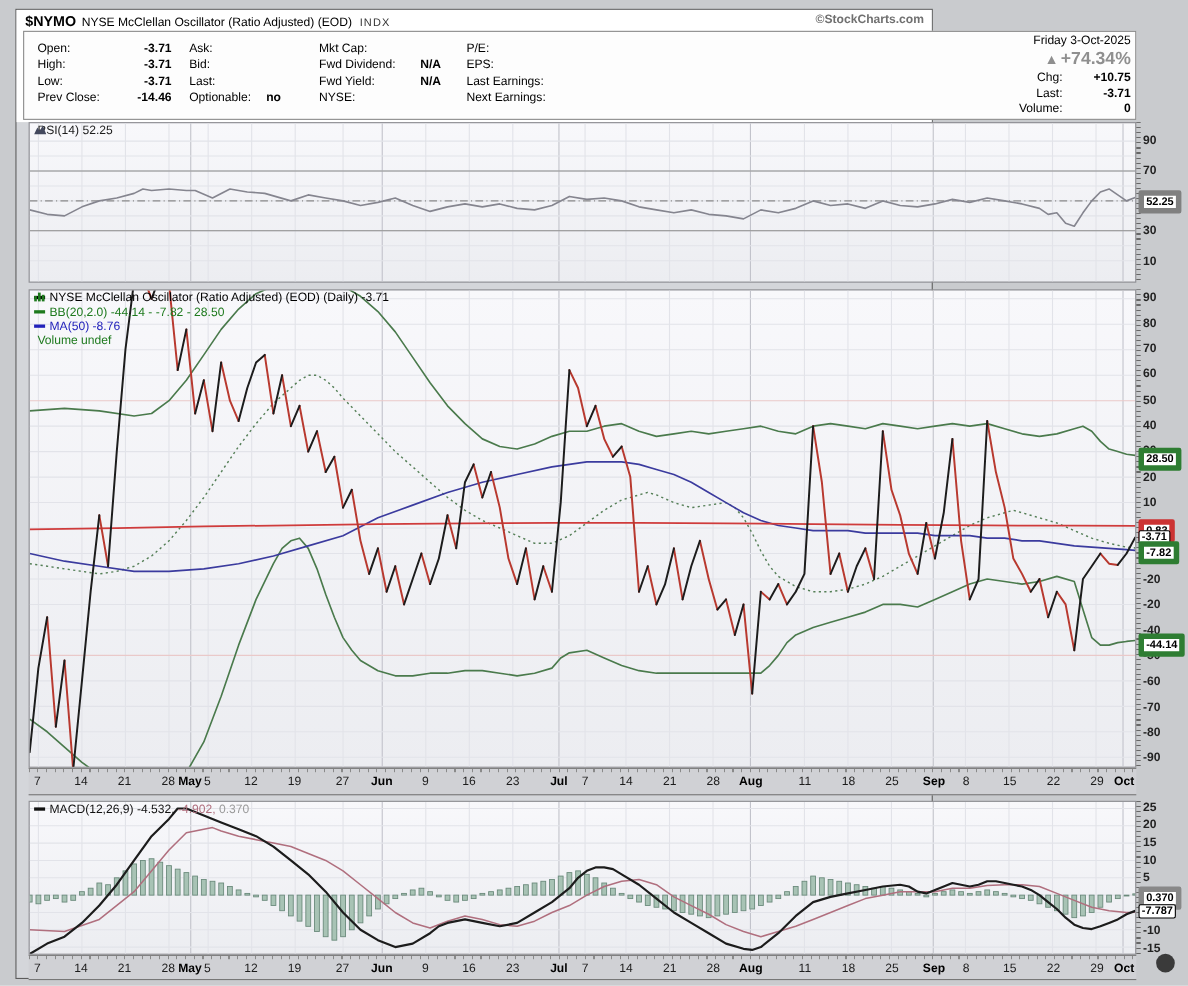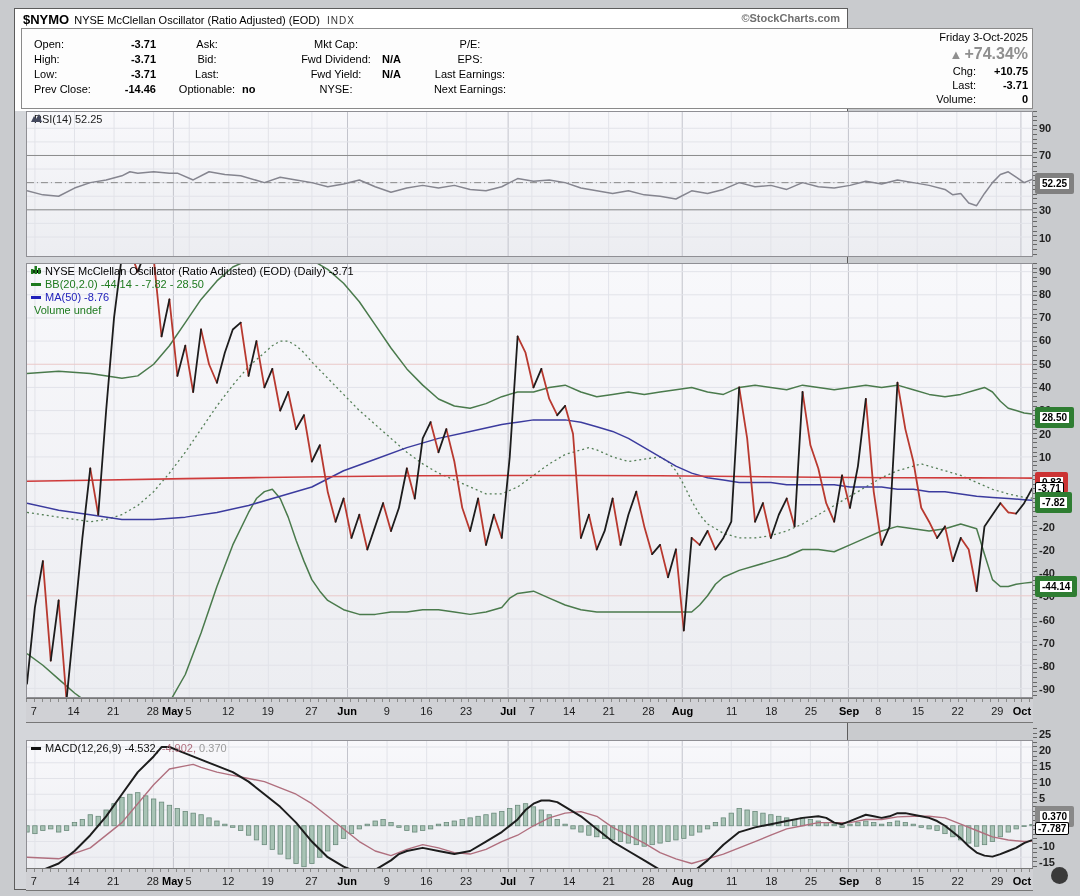--- a/index.html
+++ b/index.html
@@ -10,35 +10,35 @@
   .header{position:absolute;left:0;top:0;width:100%;height:102px;background:#ffffff;}
   .titlebar{position:absolute;left:8px;top:3px;white-space:nowrap;font-size:11px;color:#000;}
   .sym{font-size:13px;font-weight:bold;color:#000;margin-right:5px;}
   .ttl{font-size:11px;color:#000;}
   .exch{font-size:10px;color:#333;margin-left:7px;letter-spacing:1px;}
   .copyright{position:absolute;right:7px;top:3px;font-size:11px;font-weight:bold;color:#707070;}
   .quotebox{position:absolute;left:6px;top:19px;width:1012px;height:81px;background:#fdfdfd;
     border:1px solid #8a8a8a;box-sizing:border-box;}
   .qcol{position:absolute;top:8px;font-size:11px;color:#000;}
   .qrow{position:relative;height:15px;line-height:15px;white-space:nowrap;}
-  .qlabel{display:inline-block;text-align:center;}
+  .qlabel{display:inline-block;}
   .qvalue{font-weight:bold;}
   .qv-right{position:absolute;right:0;font-weight:bold;}
   .stats{position:absolute;right:4px;top:2px;width:190px;text-align:right;}
   .dateline{font-size:11px;color:#000;height:14px;}
   .pct{font-size:16px;font-weight:bold;color:#8f8f8f;height:19px;}
   .pct .arr{font-size:13px;margin-right:2px;}
   .statrow{position:relative;height:14px;font-size:11px;color:#000;line-height:14px;}
-  .statlabel{position:absolute;right:52px;}
+  .statlabel{position:absolute;right:62px;}
   .statvalue{position:absolute;right:0;font-weight:bold;}
   .panel{position:absolute;left:11px;width:1007px;box-sizing:border-box;
     border:1px solid #8f8f94;background:linear-gradient(#f8f8fb,#ecedf1);}
   #panel-rsi{top:102px;height:146px;}
   #panel-main{top:254px;height:435px;}
-  #panel-macd{top:719px;height:140px;margin-top:12px;}
+  #panel-macd{top:719px;height:140px;}
   .panel svg{position:absolute;left:0;top:0;width:100%;height:100%;}
   .legend{position:absolute;left:4px;top:1px;font-size:11px;line-height:13px;white-space:nowrap;}
   .lrow{height:13px;}
   .swatch{display:inline-block;width:10px;height:3px;vertical-align:middle;margin-right:4px;margin-top:-2px;}
   .licon{display:inline-block;vertical-align:middle;margin-right:3px;}
   .datestrip{position:absolute;left:11px;width:1007px;height:25px;background:#d0d1d5;
     border-top:1px solid #777;border-bottom:1px solid #777;box-sizing:border-box;}
   #strip-top{top:689px;}
   #strip-bottom{top:859px;height:23px;}
   .datestrip::before{content:"";position:absolute;left:0;top:0;right:0;height:3px;

